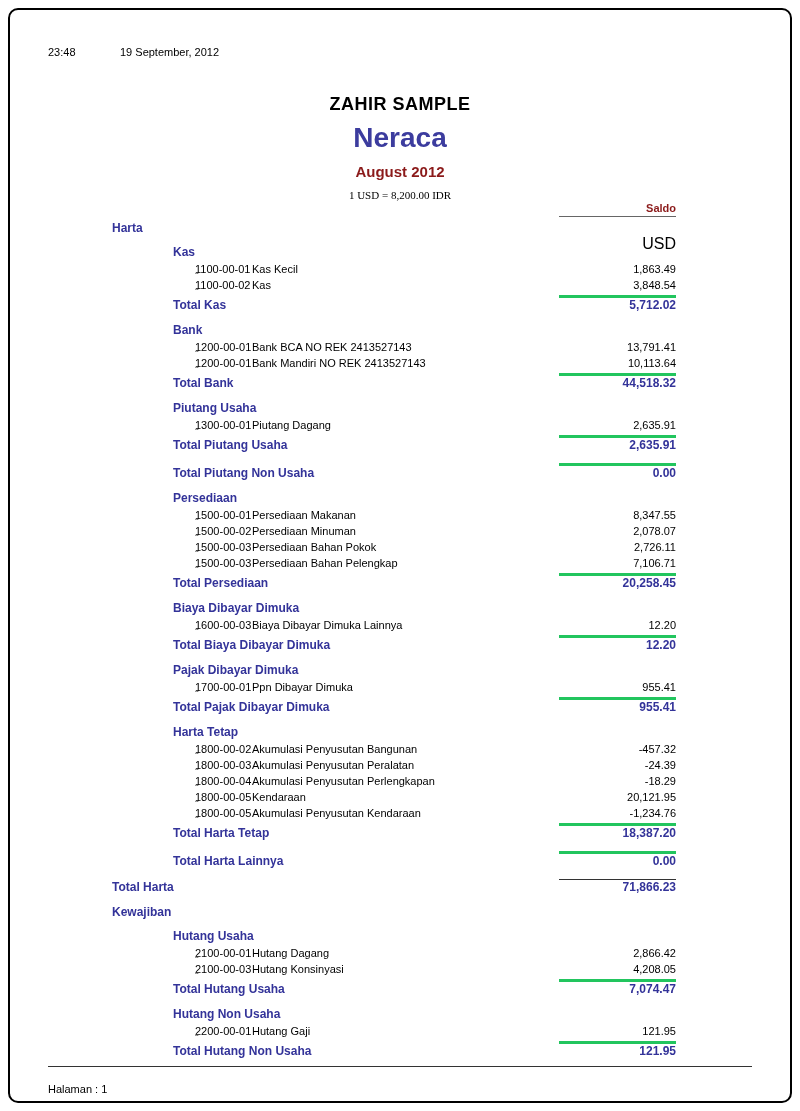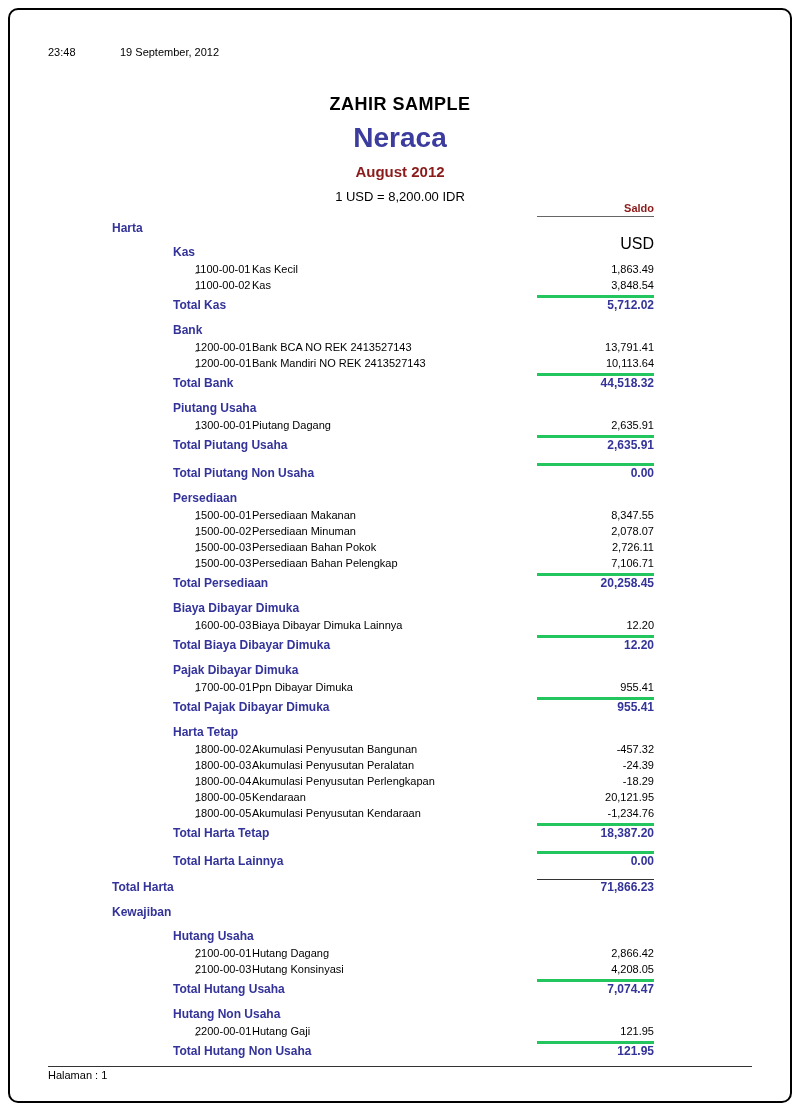--- a/index.html
+++ b/index.html
@@ -9,24 +9,24 @@
     --navy:#333399;--maroon:#8b1a1a;--titleblue:#3c3c9e;
   }
   .frame{position:absolute;left:8px;top:8px;right:8px;bottom:8px;
     border:2px solid #000;border-radius:10px;pointer-events:none;}
   .time-row{position:absolute;top:46px;left:48px;font-size:11px;}
   .time-row .date{position:absolute;left:72px;top:0;white-space:nowrap;}
   .report-header{position:absolute;top:94px;left:0;width:800px;text-align:center;}
   .company{font-size:18px;font-weight:bold;letter-spacing:.5px;}
   .title{font-size:28px;font-weight:bold;color:var(--titleblue);margin-top:7px;}
   .period{font-size:15px;font-weight:bold;color:var(--maroon);margin-top:9px;}
-  .exchange{font-size:13px;margin-top:9px;}
+  .exchange{font-size:11px;margin-top:9px;font-family:Liberation Serif, serif;}
   .content{position:absolute;top:202px;left:48px;width:704px;}
   .row{display:flex;align-items:baseline;position:relative;}
-  .val{width:117px;margin-right:98px;margin-left:auto;text-align:right;flex:none;}
+  .val{width:117px;margin-right:76px;margin-left:auto;text-align:right;flex:none;}
   .saldo-row .val{font-size:11px;font-weight:bold;color:var(--maroon);
     border-bottom:1px solid #666;padding-bottom:2px;}
   .section-label{font-size:12px;font-weight:bold;color:var(--navy);padding-left:64px;}
   .group{margin-bottom:12px;}
   .group-header{font-size:12px;font-weight:bold;color:var(--navy);
     padding-left:125px;height:18px;}
   .acct{height:16px;font-size:11px;}
   .acct .label{padding-left:147px;}
   .code{display:inline-block;width:57px;}
   .total-row{height:16px;font-size:12px;font-weight:bold;color:var(--navy);}
@@ -34,21 +34,21 @@
   .total-row .val{border-top:3px solid #22c55e;text-align:right;}
   .standalone{margin:2px 0 12px 0;}
   .section-total{height:16px;font-size:12px;font-weight:bold;color:var(--navy);
     margin:6px 0 10px 0;}
   .section-total .label{padding-left:64px;}
   .section-total .val{border-top:1px solid #333;}
   .section-header-row{margin:4px 0 6px 0;height:18px;flex-direction:column;}
   .caret{position:absolute;left:147px;top:-7px;font-size:11px;color:#444;
     line-height:1;font-weight:normal;}
   .footer{position:absolute;left:48px;right:48px;top:1066px;
-    border-top:1px solid #333;padding-top:2px;font-size:11px;}
+    border-top:1px solid #333;padding-top:16px;font-size:11px;}
 </style>
 </head>
 <body style="--navy: #333399; --maroon: #8b1a1a; --titleblue: #3c3c9e;">
 
 <div class="frame"></div>
 
 <div class="time-row">
   <span>23:48</span>
   <span class="date">19 September, 2012</span>
 </div>

